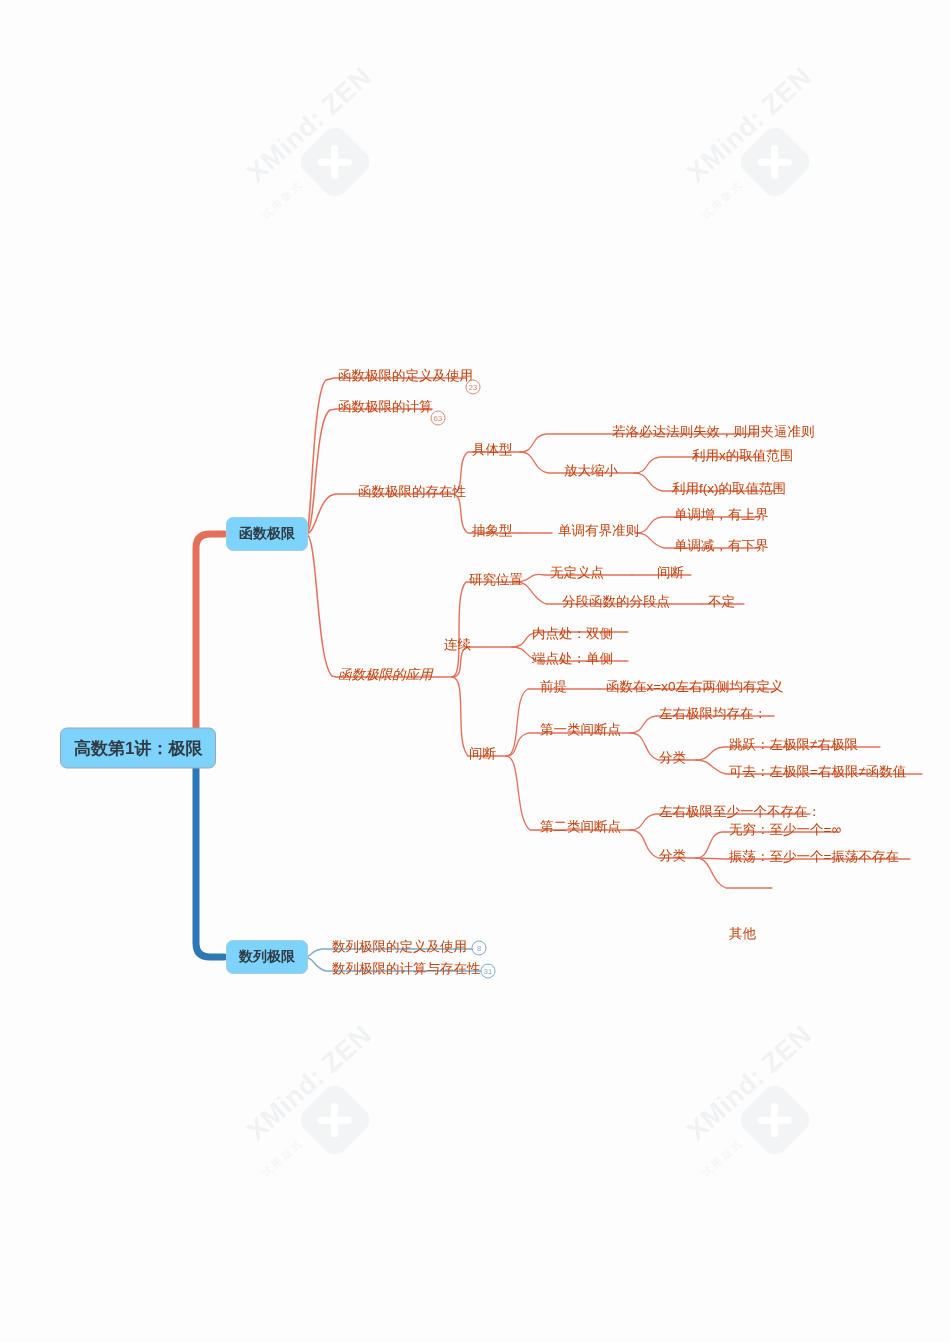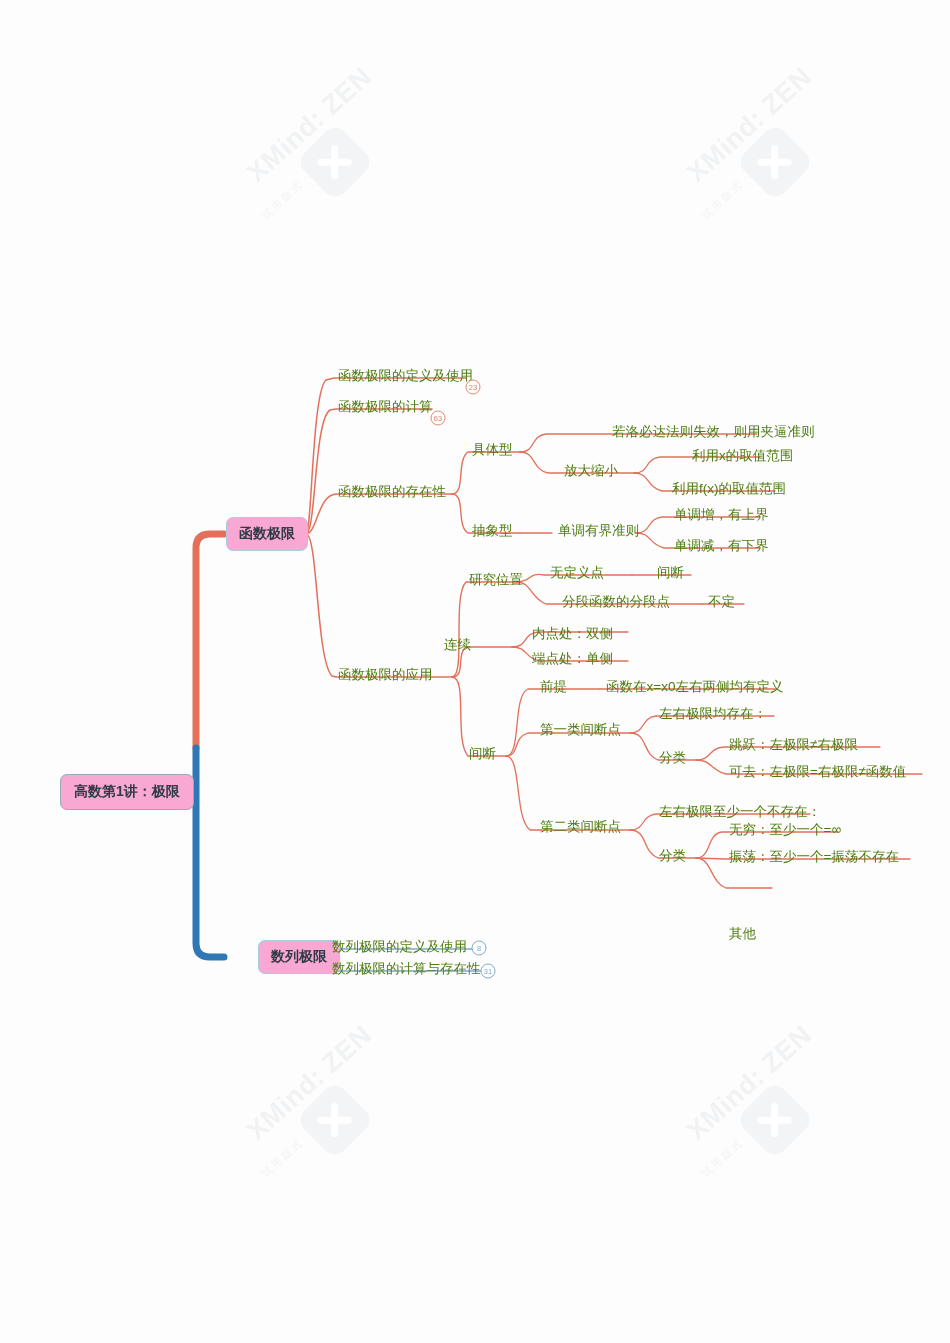--- a/index.html
+++ b/index.html
@@ -81,44 +81,43 @@
   .wm-mark::before { transform: rotate(45deg); }
   .wm-mark::after  { transform: rotate(-45deg); }
 
   .node {
     position: absolute;
     white-space: nowrap;
     color: #3d4852;
   }
   .node-root, .node-main {
     transform: translateY(-50%);
-    background: #f9a8d4;
+    background: #7dd3fc;
     font-weight: bold;
     text-align: left;
     box-sizing: border-box;
   }
   .node-root {
     border: 1.4px solid #9aa7b4;
     border-radius: 7px;
-    font-size: 14px;
+    font-size: 17px;
     padding: 8px 13px;
     color: #2f3b45;
-    margin-top: 44px;
   }
   .node-main {
     border: 1.4px solid #a8cbe0;
     border-radius: 7px;
     font-size: 14px;
     padding: 7px 12px;
     color: #2f3b45;
   }
   .node-leaf {
     transform: translateY(-50%);
     font-size: 13.5px;
-    color: #4d7c0f;
+    color: #c2410c;
     padding: 0 2px;
   }
 
   .badge {
     position: absolute;
     transform: translate(-50%, -50%);
     width: 15px;
     height: 15px;
     border-radius: 50%;
     border: 1px solid #e08a72;
@@ -214,25 +213,25 @@
   </div>
   <div class="wm" style="left:675px; top:1078px;">
     <div class="wm-mark"></div>
     <div class="wm-text">XMind: ZEN</div>
     <div class="wm-sub">试用版式</div>
   </div>
 
   <div id="nodes">
       <div class="node node-root" style="left: 60px; top: 748px;">高数第1讲：极限</div>
       <div class="node node-main" style="left: 226px; top: 534px;">函数极限</div>
-      <div class="node node-main" style="left: 226px; top: 957px; margin-left: 32px;">数列极限</div>
+      <div class="node node-main" style="left: 226px; top: 957px;">数列极限</div>
       <div class="node node-leaf" style="left: 336px; top: 376px;">函数极限的定义及使用</div>
       <div class="node node-leaf" style="left: 336px; top: 407px;">函数极限的计算</div>
-      <div class="node node-leaf" style="left: 336px; top: 492px;">函数极限的存在性</div>
-      <div class="node node-leaf" style="left: 336px; top: 675px;">函数极限的应用</div>
+      <div class="node node-leaf" style="left: 356px; top: 492px;">函数极限的存在性</div>
+      <div class="node node-leaf" style="left: 336px; top: 675px; font-style: italic;">函数极限的应用</div>
       <div class="node node-leaf" style="left: 470px; top: 450px;">具体型</div>
       <div class="node node-leaf" style="left: 562px; top: 432px; margin-left: 48px;">若洛必达法则失效，则用夹逼准则</div>
       <div class="node node-leaf" style="left: 562px; top: 471px;">放大缩小</div>
       <div class="node node-leaf" style="left: 670px; top: 456px; margin-left: 20px;">利用x的取值范围</div>
       <div class="node node-leaf" style="left: 670px; top: 489px;">利用f(x)的取值范围</div>
       <div class="node node-leaf" style="left: 470px; top: 531px;">抽象型</div>
       <div class="node node-leaf" style="left: 556px; top: 531px;">单调有界准则</div>
       <div class="node node-leaf" style="left: 672px; top: 515px;">单调增，有上界</div>
       <div class="node node-leaf" style="left: 672px; top: 546px;">单调减，有下界</div>
       <div class="node node-leaf" style="left: 467px; top: 580px;">研究位置</div>

